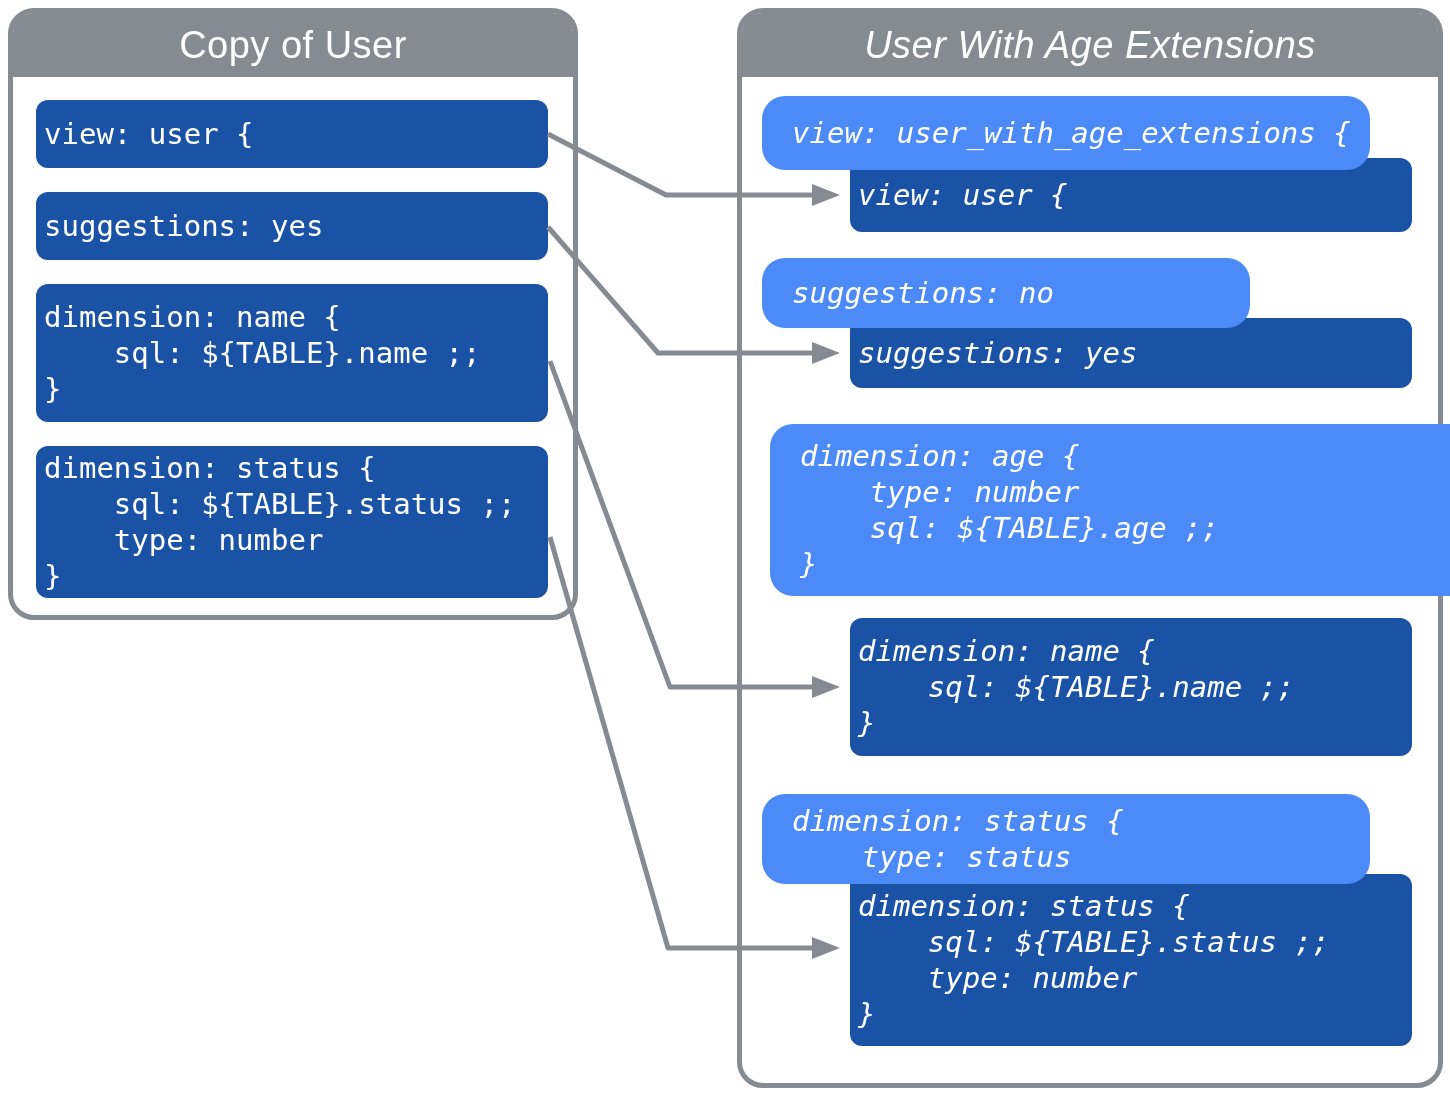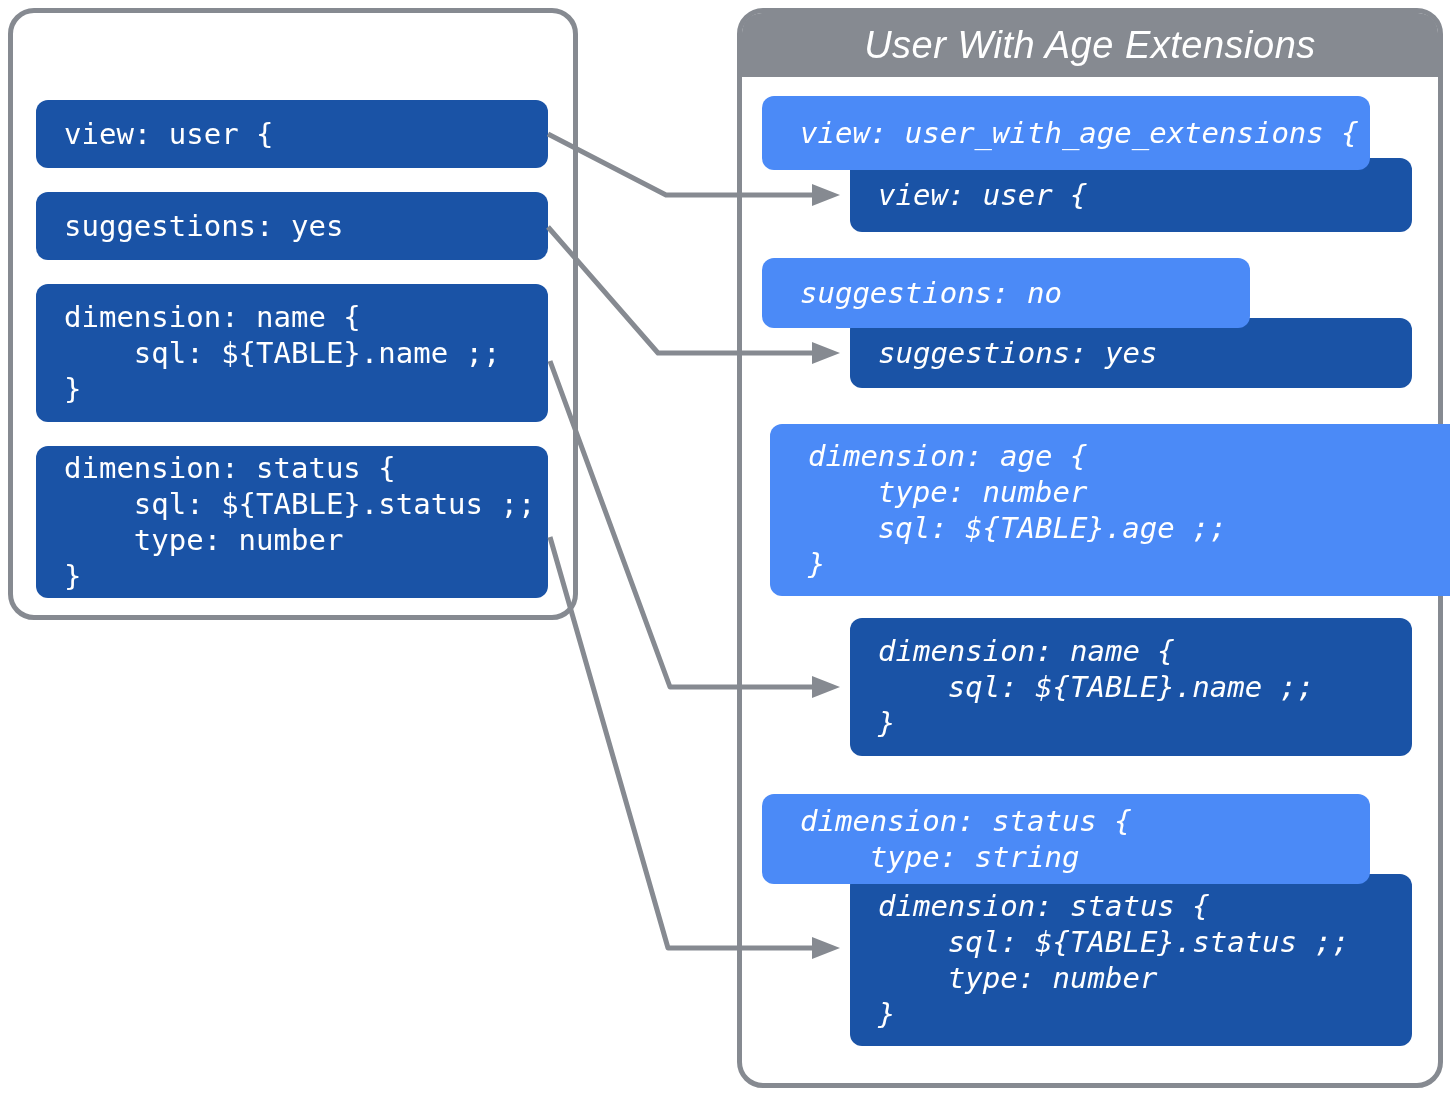--- a/index.html
+++ b/index.html
@@ -45,22 +45,22 @@
     position: absolute;
     border-radius: 12px;
     color: var(--text-white);
     display: flex;
     flex-direction: column;
     justify-content: center;
     font-family: "DejaVu Sans Mono", "Liberation Mono", monospace;
     font-size: 29px;
     line-height: 36px;
   }
-  .code-box.dark  { background: var(--dark-box); padding-left: 28px; }
-  .code-box.light { background: var(--light-box); padding-left: 38px; z-index: 2; }
+  .code-box.dark  { background: var(--dark-box); padding-left: 8px; }
+  .code-box.light { background: var(--light-box); padding-left: 30px; z-index: 2; border-radius: 23px; }
   .code-line { white-space: pre; }
   .arrow-layer {
     position: absolute;
     left: 0; top: 0;
     width: 1450px; height: 1096px;
     z-index: 5;
     pointer-events: none;
   }
   .arrow-layer path {
     fill: none;
@@ -69,20 +69,21 @@
     stroke-linejoin: round;
   }
   .arrow-layer polygon { fill: var(--frame-gray); }
 </style>
 </head>
 <body>
 
 <div class="canvas">
 
   <div class="panel left-panel">
+    <div class="panel-header">Copy of User</div>
 
     <div class="code-box dark" style="left:23px;top:87px;width:512px;height:68px">
       <div class="code-line">view: user {</div>
     </div>
 
     <div class="code-box dark" style="left:23px;top:179px;width:512px;height:68px">
       <div class="code-line">suggestions: yes</div>
     </div>
 
     <div class="code-box dark" style="left:23px;top:271px;width:512px;height:138px">
@@ -130,21 +131,21 @@
     </div>
 
     <div class="code-box dark" style="left:108px;top:861px;width:562px;height:172px">
       <div class="code-line">dimension: status {</div>
       <div class="code-line">    sql: ${TABLE}.status ;;</div>
       <div class="code-line">    type: number</div>
       <div class="code-line">}</div>
     </div>
     <div class="code-box light" style="left:20px;top:781px;width:608px;height:90px">
       <div class="code-line">dimension: status {</div>
-      <div class="code-line">    type: string</div>
+      <div class="code-line">    type: status</div>
     </div>
   </div>
 
   <svg class="arrow-layer" width="1450" height="1096" viewBox="0 0 1450 1096" xmlns="http://www.w3.org/2000/svg">
     <g>
       <path d="M548 134 L666 195 L812 195"></path>
       <polygon points="812,184 840,195 812,206"></polygon>
     </g>
     <g>
       <path d="M548 227 L658 353 L812 353"></path>

